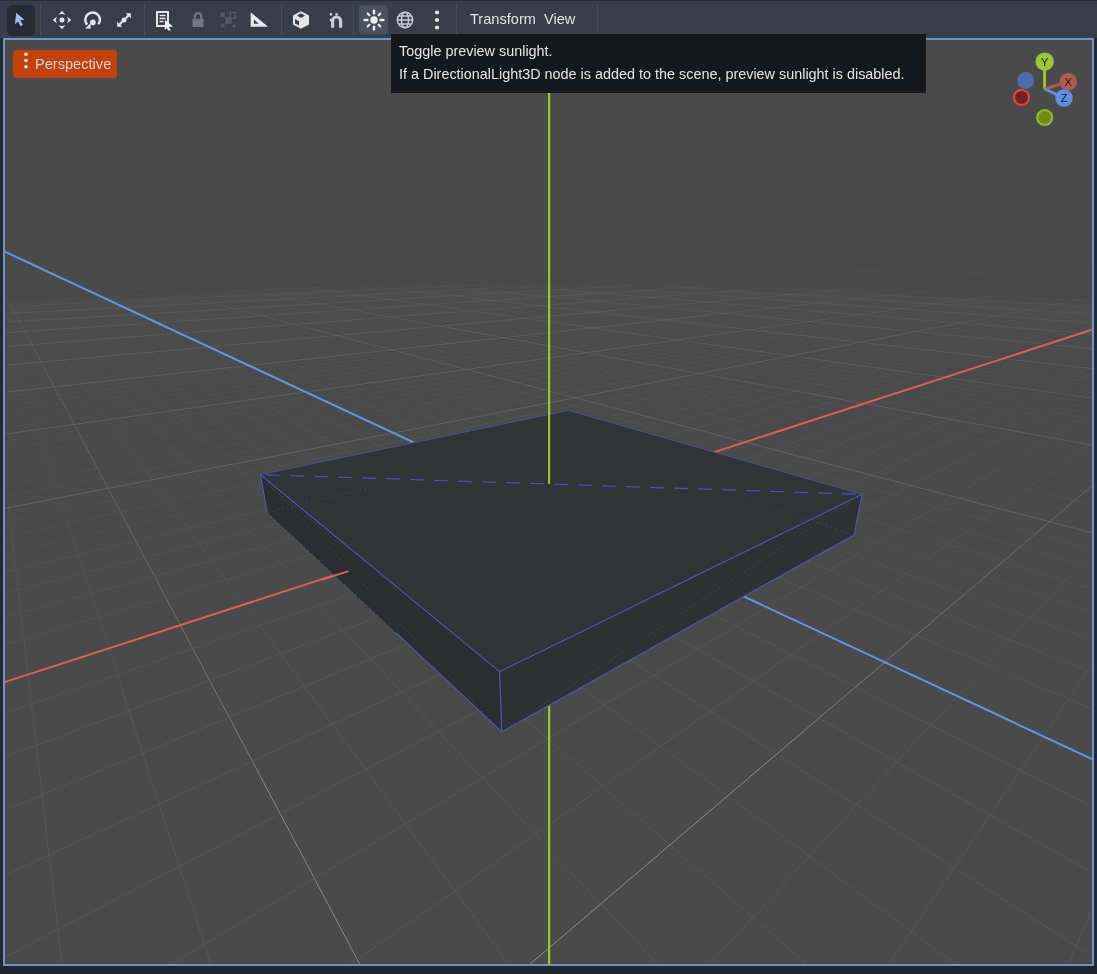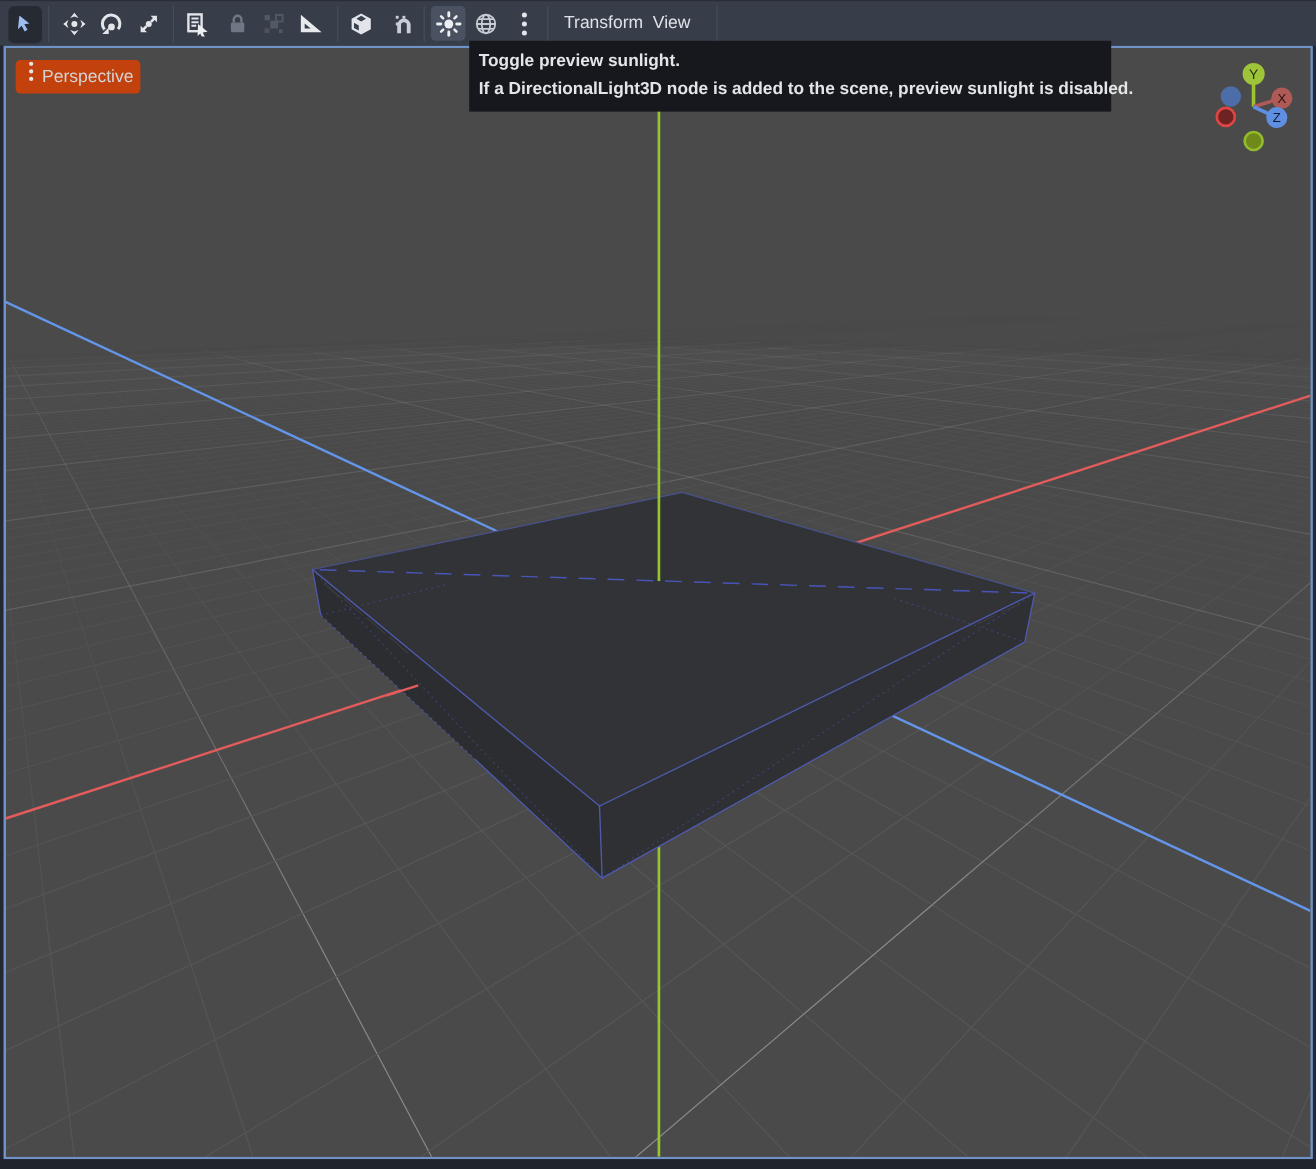--- a/index.html
+++ b/index.html
@@ -2,21 +2,21 @@
 <html><head><meta charset="utf-8"><style>
 * { margin:0; padding:0; box-sizing:border-box; }
 html,body { width:1097px; height:974px; overflow:hidden; background:#242833; font-family:"Liberation Sans", sans-serif; }
 .toolbar { position:absolute; left:0; top:0; width:1097px; height:38px; background:#373d49;padding-left:23px; }
 .toolbar .ti { position:absolute; top:19.5px; transform:translate(-50%,-50%); line-height:0; }
 .sep { position:absolute; top:5px; width:1px; height:30px; background:#464e5d; }
 .selbtn { position:absolute; left:7px; top:5px; width:28px; height:31px; background:#252a33; border-radius:5px; display:flex; align-items:center; justify-content:center; }
 .sunbtn { position:absolute; left:359px; top:5px; width:29px; height:29px; background:#4a5160; border-radius:4px; display:flex; align-items:center; justify-content:center; }
 .menu { position:absolute; top:0; height:38px; line-height:39px; color:#dfe2e8; font-size:14.6px; }
 .vp { position:absolute; left:3px; top:38px; width:1091px; height:928px; background:#4a4a4a; border:2px solid #6f93c6; }
-.tooltip { position:absolute; left:391px; top:34px; width:535px; height:59px; background:#17181d; color:#e4e5e7; font-size:14.4px; padding:5.5px 0 0 8px; line-height:23.5px; z-index:10; white-space:nowrap;font-weight:bold; }
+.tooltip { position:absolute; left:391px; top:34px; width:535px; height:59px; background:#17181d; color:#e4e5e7; font-size:14.4px; padding:5.5px 0 0 8px; line-height:23.5px; z-index:10; white-space:nowrap; }
 .persp { position:absolute; left:13px; top:50px; width:104px; height:28px; background:#c2410c; border-radius:4px; color:#d4d5d6; font-size:14.6px; line-height:28px; z-index:5; }
 .persp .dots { display:inline-block; margin:0 7px 0 11px; }
 </style></head>
 <body>
 <div class="vp">
     <svg width="1087" height="924" viewBox="0 0 1087 924" style="display:block">
 <rect x="0" y="0" width="1087" height="924" fill="#4a4a4a"></rect>
 <g stroke-width="1" fill="none">
         <path d="M-296.2 269.1L831.9 223.5" stroke="#565658" stroke-opacity="0.04"></path>
         <path d="M-299.5 269.9L835.3 223.6" stroke="#565658" stroke-opacity="0.05"></path>

